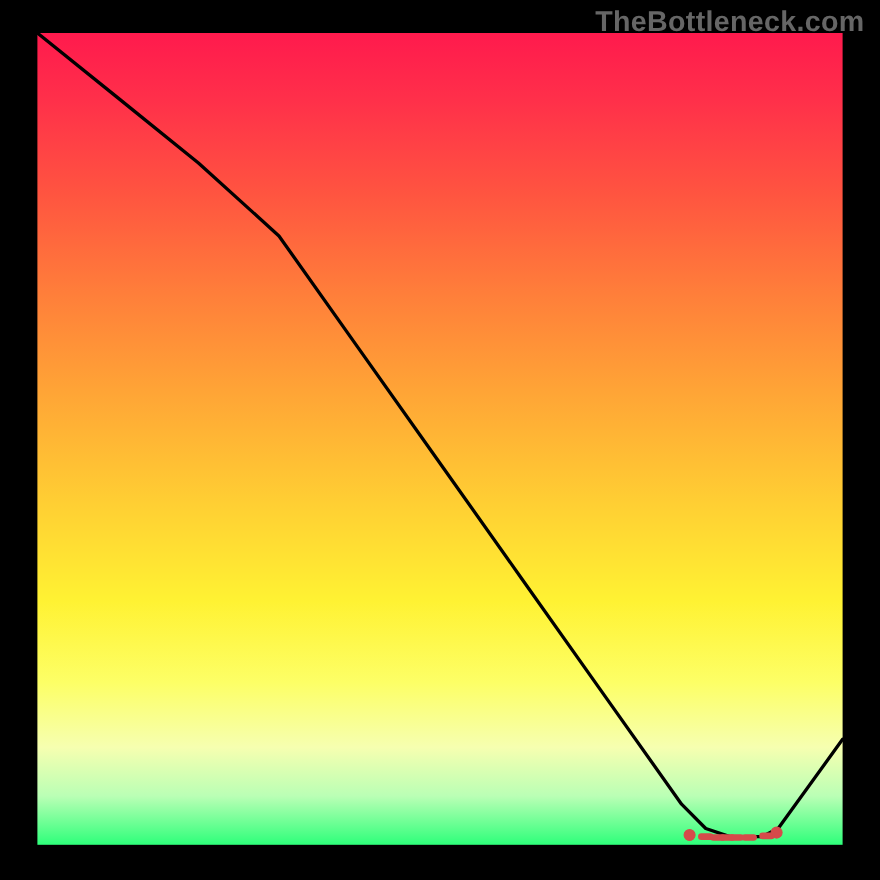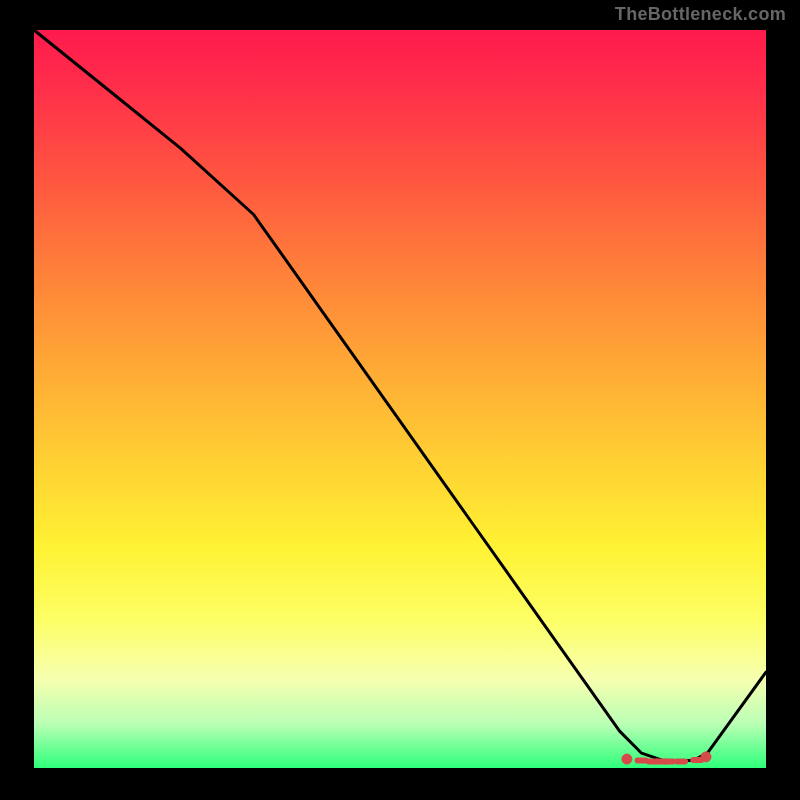--- a/index.html
+++ b/index.html
@@ -15,21 +15,21 @@
     position: relative;
     width: 800px;
     height: 800px;
     background: #000;
   }
   .watermark {
     position: absolute;
     top: 4px;
     right: 14px;
     color: #666;
-    font-size: 18px;
+    font-size: 26px;
     font-weight: 600;
     letter-spacing: 0.3px;
     user-select: none;
   }
   .plot {
     position: absolute;
     left: 34px;
     top: 30px;
     width: 732px;
     height: 738px;

